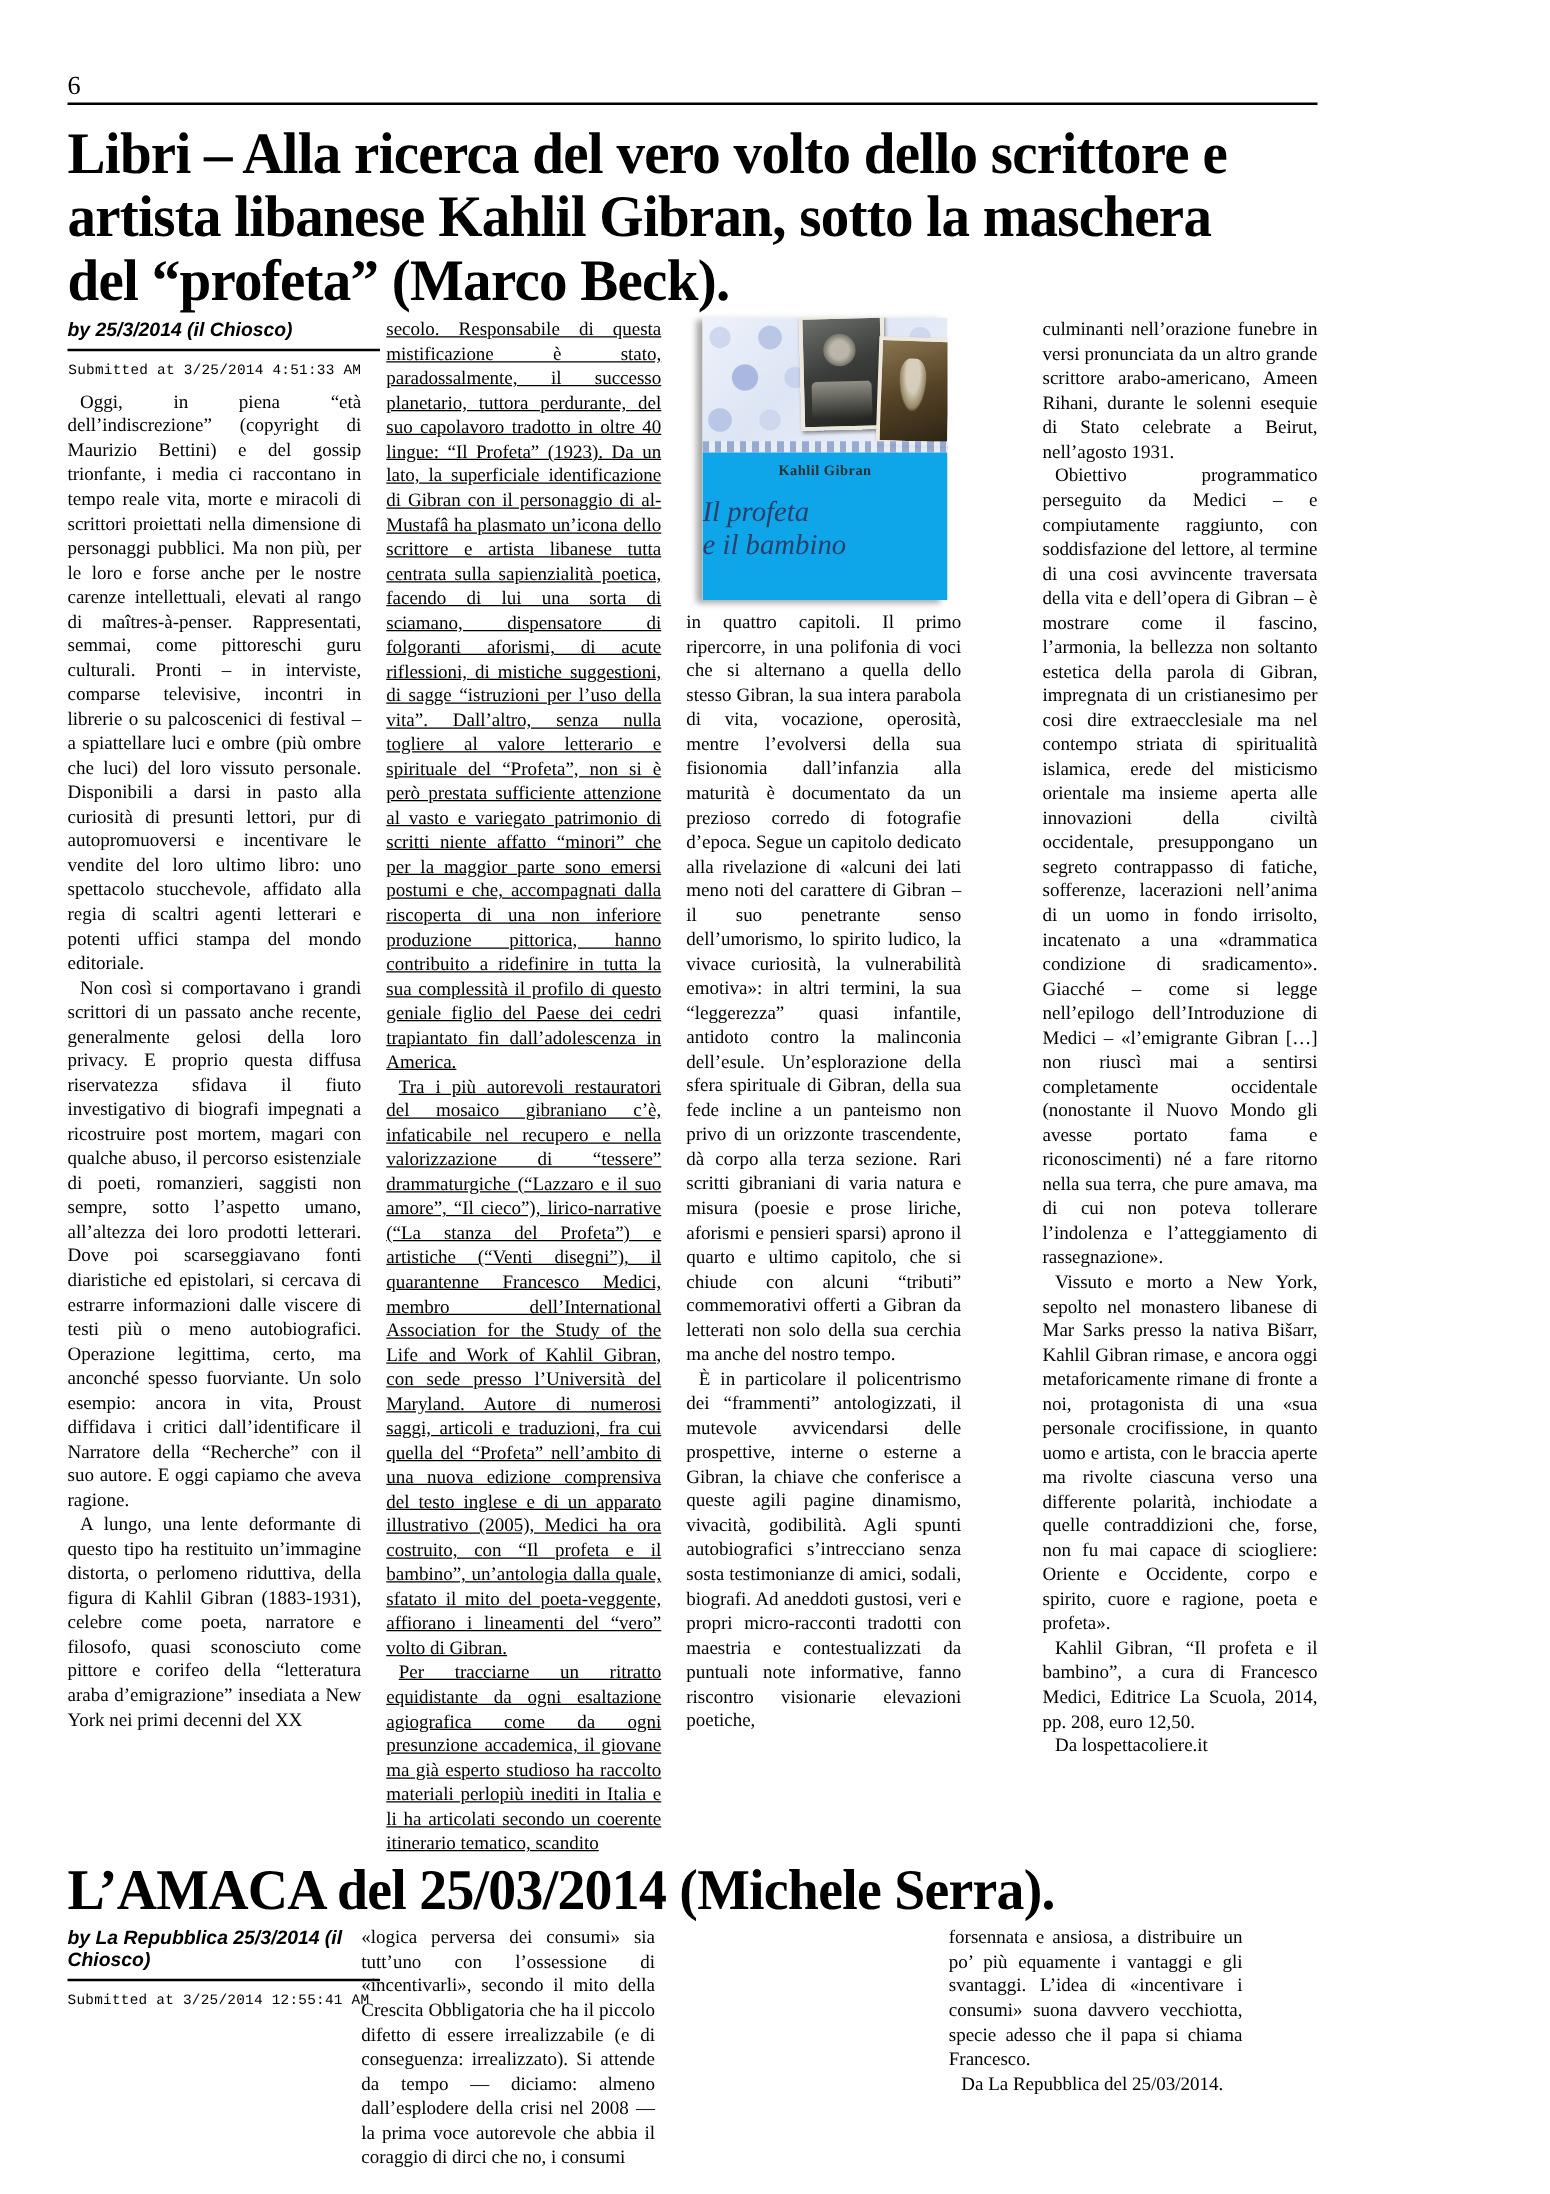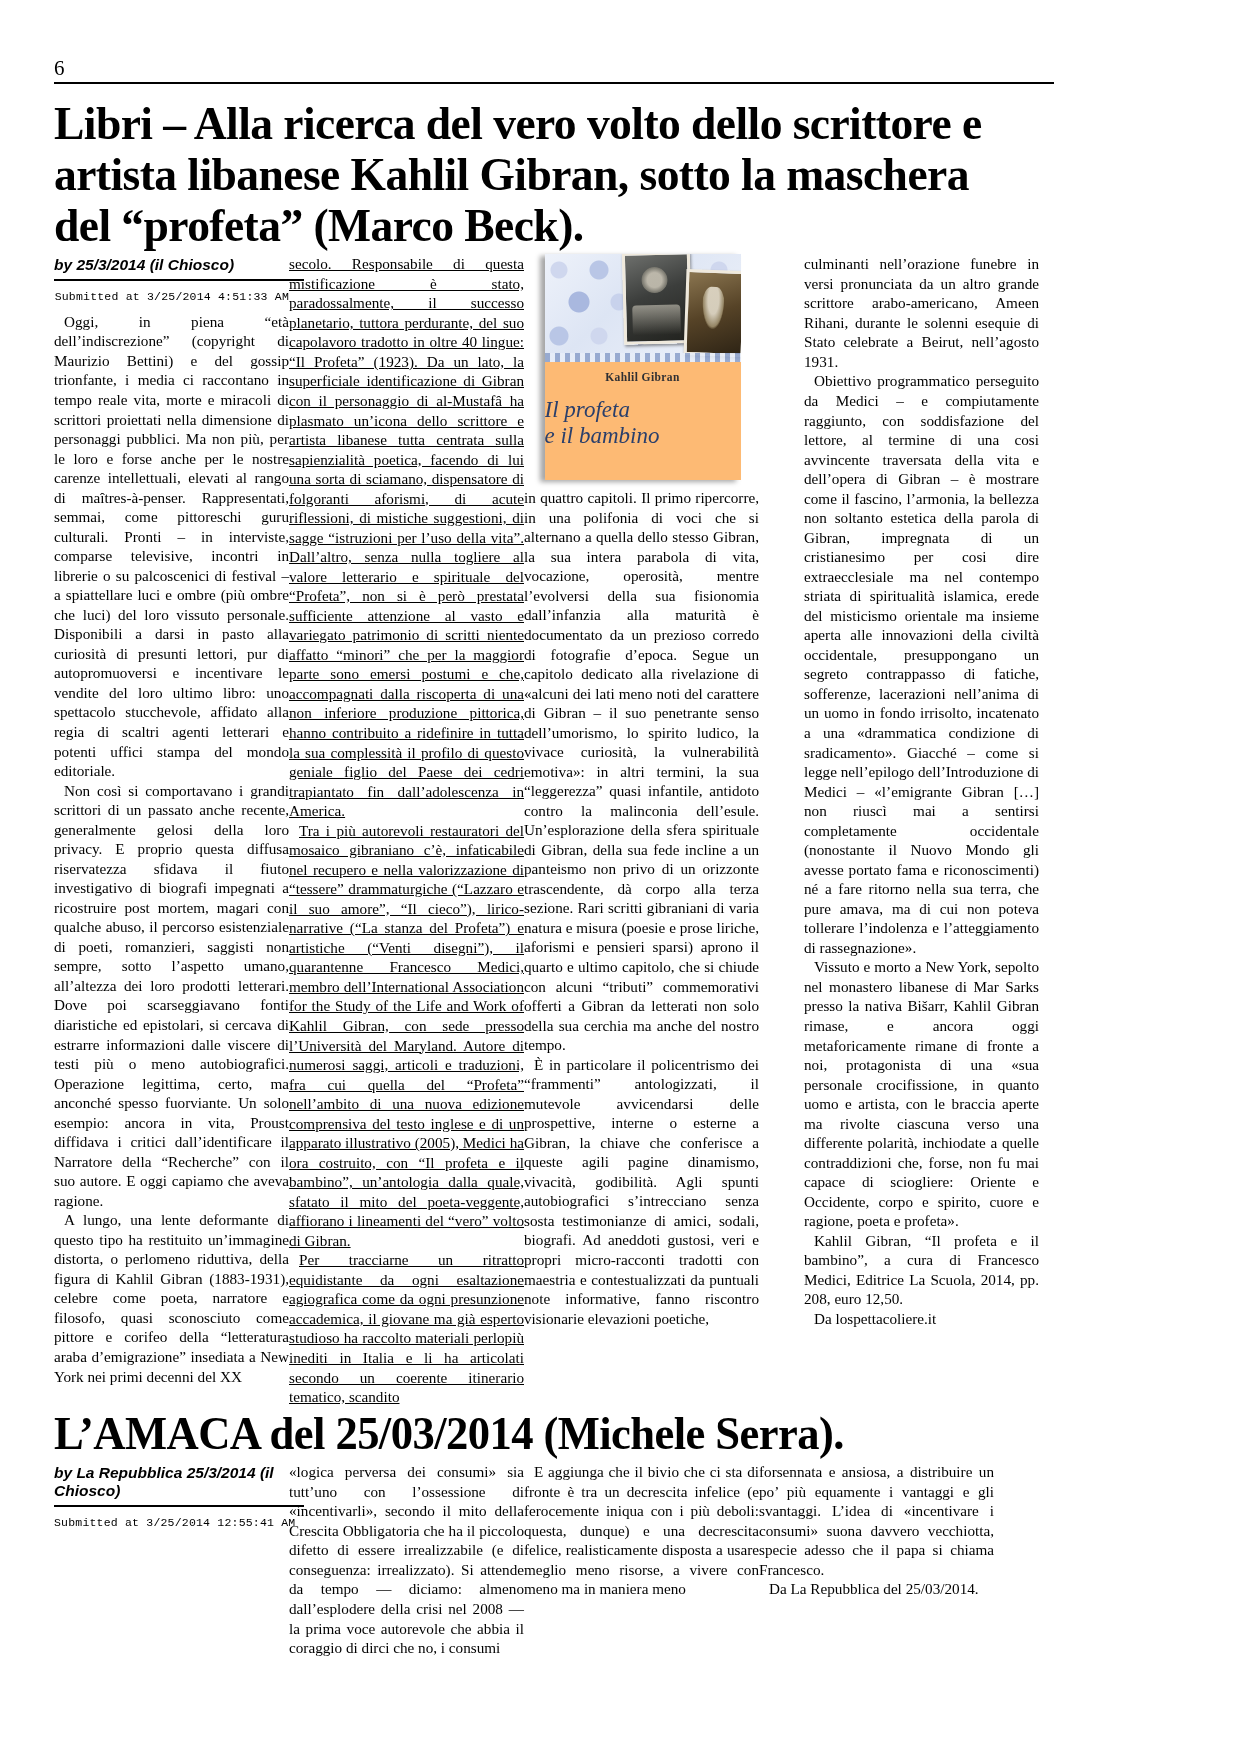--- a/index.html
+++ b/index.html
@@ -93,20 +93,21 @@
     margin: 0;
     hyphens: none;
     -webkit-hyphens: none;
   }
   p.body.noindent { text-indent: 0; }
   p.body + p.body { margin-top: 0; }
 
   
   .a1-grid {
     display: flex;
+    gap: 20px;
   }
   .a1-col {
     width: 235px;
   }
   .a1-col.c1 { width: 235px; }
   .a1-col.c2 { width: 235px; text-decoration: underline; }
   .a1-col.c3 { width: 235px; }
   .a1-col.c4 { width: 235px; margin-left: 45px; }
 
   .a2-grid {
@@ -203,21 +204,21 @@
     position: absolute;
     left: 14px; top: 14px;
     width: 22px; height: 42px;
     border-radius: 40% 40% 45% 45%;
     background: radial-gradient(ellipse at 50% 30%, #e3dccb 0 35%, #9d8e6d 65%, transparent 72%);
     opacity: .9;
   }
   .cover-bottom {
     position: relative;
     height: 118px;
-    background: #fdba74;
+    background: #0ea5e9;
   }
   .cover-author {
     text-align: center;
     font-family: "Liberation Serif", serif;
     font-weight: bold;
     font-size: 11.5px;
     letter-spacing: 0.4px;
     color: #2f2f33;
     padding-top: 9px;
   }
@@ -303,21 +304,20 @@
           <div class="byline">by La Repubblica  25/3/2014 (il Chiosco)</div>
           <div class="byline-rule"></div>
           <div class="submitted">Submitted at 3/25/2014 12:55:41 AM</div>
         </div>
 
         <div class="a2-col">
           <p class="body noindent">«logica perversa dei consumi» sia tutt’uno con l’ossessione di «incentivarli», secondo il mito della Crescita Obbligatoria che ha il piccolo difetto di essere irrealizzabile (e di conseguenza: irrealizzato). Si attende da tempo — diciamo: almeno dall’esplodere della crisi nel 2008 — la prima voce autorevole che abbia il coraggio di dirci che no, i consumi</p>
         </div>
 
         <div class="a2-col">
-          <p class="body">E aggiunga che il bivio che ci sta di fronte è tra un decrescita infelice (e ferocemente iniqua con i più deboli: questa, dunque) e una decrescita felice, realisticamente disposta a usare meglio meno risorse, a vivere con meno ma in maniera meno</p>
         </div>
 
         <div class="a2-col">
           <p class="body noindent">forsennata e ansiosa, a distribuire un po’ più equamente i vantaggi e gli svantaggi. L’idea di «incentivare i consumi» suona davvero vecchiotta, specie adesso che il papa si chiama Francesco.</p>
           <p class="body">Da La Repubblica del 25/03/2014.</p>
         </div>
 
       </div>
     </div>
 

